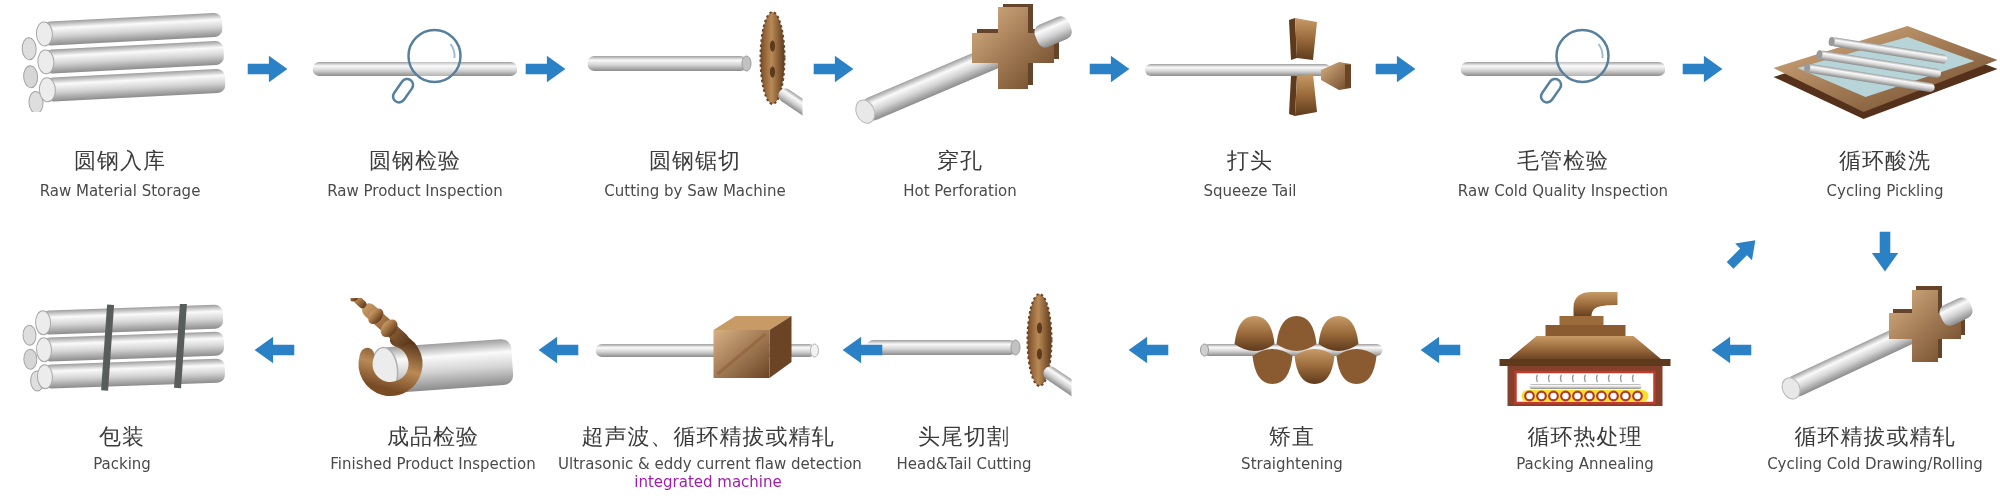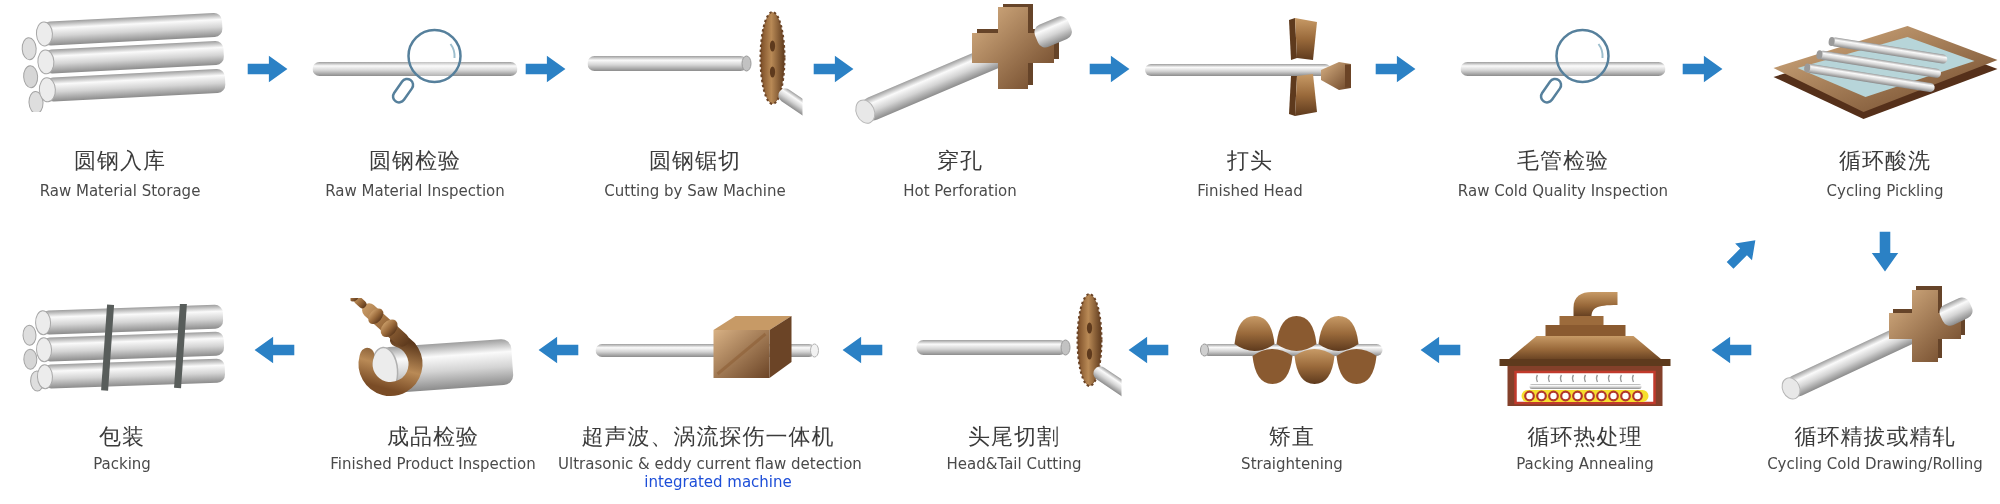--- a/index.html
+++ b/index.html
@@ -9,21 +9,21 @@
   .row-top{top:0;height:215px;}
   .row-bottom{top:260px;height:244px;}
   .icon{position:absolute;left:50%;transform:translateX(-50%);}
   .icon svg{display:block;width:100%;height:100%;}
   .zh{position:absolute;left:0;width:100%;text-align:center;font-size:22px;color:#3b3b3b;letter-spacing:1px;white-space:nowrap;}
   .row-top .zh{top:146px;}
   .row-bottom .zh{top:162px;}
   .en{position:absolute;left:0;width:100%;text-align:center;font-size:15px;color:#4a4a4a;white-space:nowrap;}
   .row-top .en{top:182px;}
   .row-bottom .en{top:195px;}
-  .row-bottom .en2{position:absolute;left:10px;width:100%;text-align:center;font-size:15px;color:#1d4ed8;top:213px;white-space:nowrap;}
+  .row-bottom .en2{position:absolute;left:0;width:100%;text-align:center;font-size:15px;color:#a21caf;top:213px;white-space:nowrap;}
   .arrow{position:absolute;width:42px;height:30px;}
   .arrow svg{display:block;width:100%;height:100%;}
   .ar-left{transform:scaleX(-1);}
   .ar-down{transform:rotate(90deg);}
   .ar-upright{transform:rotate(-45deg);}
 </style>
 </head>
 <body>
 
 <svg width="0" height="0" style="position:absolute">
@@ -76,21 +76,21 @@
   <div class="step row-top" style="left:265px">
     <div class="icon" style="top:24px;width:205px;height:90px">
       <svg viewBox="0 0 205 90">
         <rect x="0" y="38" width="205" height="14" rx="7" fill="url(#gMet)"></rect>
         <circle cx="122" cy="32" r="26" fill="rgba(255,255,255,0.35)" stroke="#56809c" stroke-width="2.5"></circle>
         <path d="M138,20 a20,20 0 0 1 4,14" fill="none" stroke="#9dbecd" stroke-width="2"></path>
         <rect x="-6" y="0" width="12" height="26" rx="6" transform="translate(98,56) rotate(35)" fill="#ffffff" stroke="#56809c" stroke-width="2.5"></rect>
       </svg>
     </div>
     <div class="zh">圆钢检验</div>
-    <div class="en">Raw Material Inspection</div>
+    <div class="en">Raw Product Inspection</div>
   </div>
 
   <div class="step row-top" style="left:810px">
     <div class="icon" style="top:4px;width:230px;height:125px">
       <svg viewBox="0 0 230 125">
         <g transform="rotate(-23 115 62)">
           <rect x="6" y="55" width="190" height="24" rx="12" fill="url(#gMet)"></rect>
           <ellipse cx="10" cy="67" rx="9" ry="12" fill="#e8e8e8" stroke="#b5b5b5"></ellipse>
         </g>
         <path d="M158,-1 h30 v26 h26 v30 h-26 v26 h-30 v-26 h-26 v-30 h26 Z" fill="#5e3a1d" opacity="0.95"></path>
@@ -129,21 +129,21 @@
         <rect x="0" y="46" width="186" height="12" rx="6" fill="url(#gMet)"></rect>
         <polygon points="144,2 150,0 152,40 146,42" fill="#5e3a1d"></polygon>
         <polygon points="150,0 172,4 168,42 152,40" fill="url(#gBrn)"></polygon>
         <polygon points="146,58 152,58 150,98 144,96" fill="#5e3a1d"></polygon>
         <polygon points="152,58 168,56 172,94 150,98" fill="url(#gBrn)"></polygon>
         <polygon points="176,52 194,44 206,46 206,70 194,72 176,62" fill="url(#gBrnD)"></polygon>
         <rect x="200" y="46.5" width="6" height="23" fill="#6b4426"></rect>
       </svg>
     </div>
     <div class="zh">打头</div>
-    <div class="en">Finished Head</div>
+    <div class="en">Squeeze Tail</div>
   </div>
 
   <div class="step row-top" style="left:1413px">
     <div class="icon" style="top:24px;width:205px;height:90px">
       <svg viewBox="0 0 205 90">
         <rect x="0" y="38" width="205" height="14" rx="7" fill="url(#gMet)"></rect>
         <circle cx="122" cy="32" r="26" fill="rgba(255,255,255,0.35)" stroke="#56809c" stroke-width="2.5"></circle>
         <path d="M138,20 a20,20 0 0 1 4,14" fill="none" stroke="#9dbecd" stroke-width="2"></path>
         <rect x="-6" y="0" width="12" height="26" rx="6" transform="translate(98,56) rotate(35)" fill="#ffffff" stroke="#56809c" stroke-width="2.5"></rect>
       </svg>
@@ -266,26 +266,26 @@
     <div class="icon" style="top:50px;width:225px;height:75px">
       <svg viewBox="0 0 225 75">
         <rect x="0" y="34" width="220" height="13" rx="6.5" fill="url(#gMet)"></rect>
         <ellipse cx="219" cy="40.5" rx="4" ry="6.5" fill="#f2f2f2" stroke="#b5b5b5"></ellipse>
         <polygon points="118,20 174,20 196,6 140,6" fill="#c79a66"></polygon>
         <polygon points="174,20 196,6 196,52 174,68" fill="#6b4426"></polygon>
         <rect x="118" y="20" width="56" height="48" fill="url(#gBrnD)"></rect>
         <line x1="122" y1="64" x2="170" y2="24" stroke="#8a5a30" stroke-width="3" opacity="0.5"></line>
       </svg>
     </div>
-    <div class="zh">超声波、涡流探伤一体机</div>
+    <div class="zh">超声波、循环精拔或精轧</div>
     <div class="en">Ultrasonic &amp; eddy current flaw detection</div>
     <div class="en2">integrated machine</div>
   </div>
 
-  <div class="step row-bottom" style="left:864px">
+  <div class="step row-bottom" style="left:814px">
     <div class="icon" style="top:28px;width:215px;height:115px">
       <svg viewBox="0 0 215 115">
         <rect x="10" y="52" width="150" height="15" rx="7" fill="url(#gMet)"></rect>
         <ellipse cx="159" cy="59.5" rx="4.5" ry="7.5" fill="#c2c2c2" stroke="#9a9a9a"></ellipse>
         <ellipse cx="183" cy="52" rx="12" ry="46" fill="url(#gBrnH)" stroke="#6b4426" stroke-width="2" stroke-dasharray="2.5 2.5"></ellipse>
         <ellipse cx="183" cy="40" rx="2.6" ry="5.5" fill="#5e3a1d"></ellipse>
         <ellipse cx="183" cy="66" rx="2.6" ry="5.5" fill="#5e3a1d"></ellipse>
         <g transform="rotate(34 208 95)">
           <rect x="184" y="88" width="50" height="14" rx="7" fill="url(#gMet)"></rect>
           <ellipse cx="233" cy="95" rx="4.5" ry="7" fill="#efefef" stroke="#9a9a9a"></ellipse>

